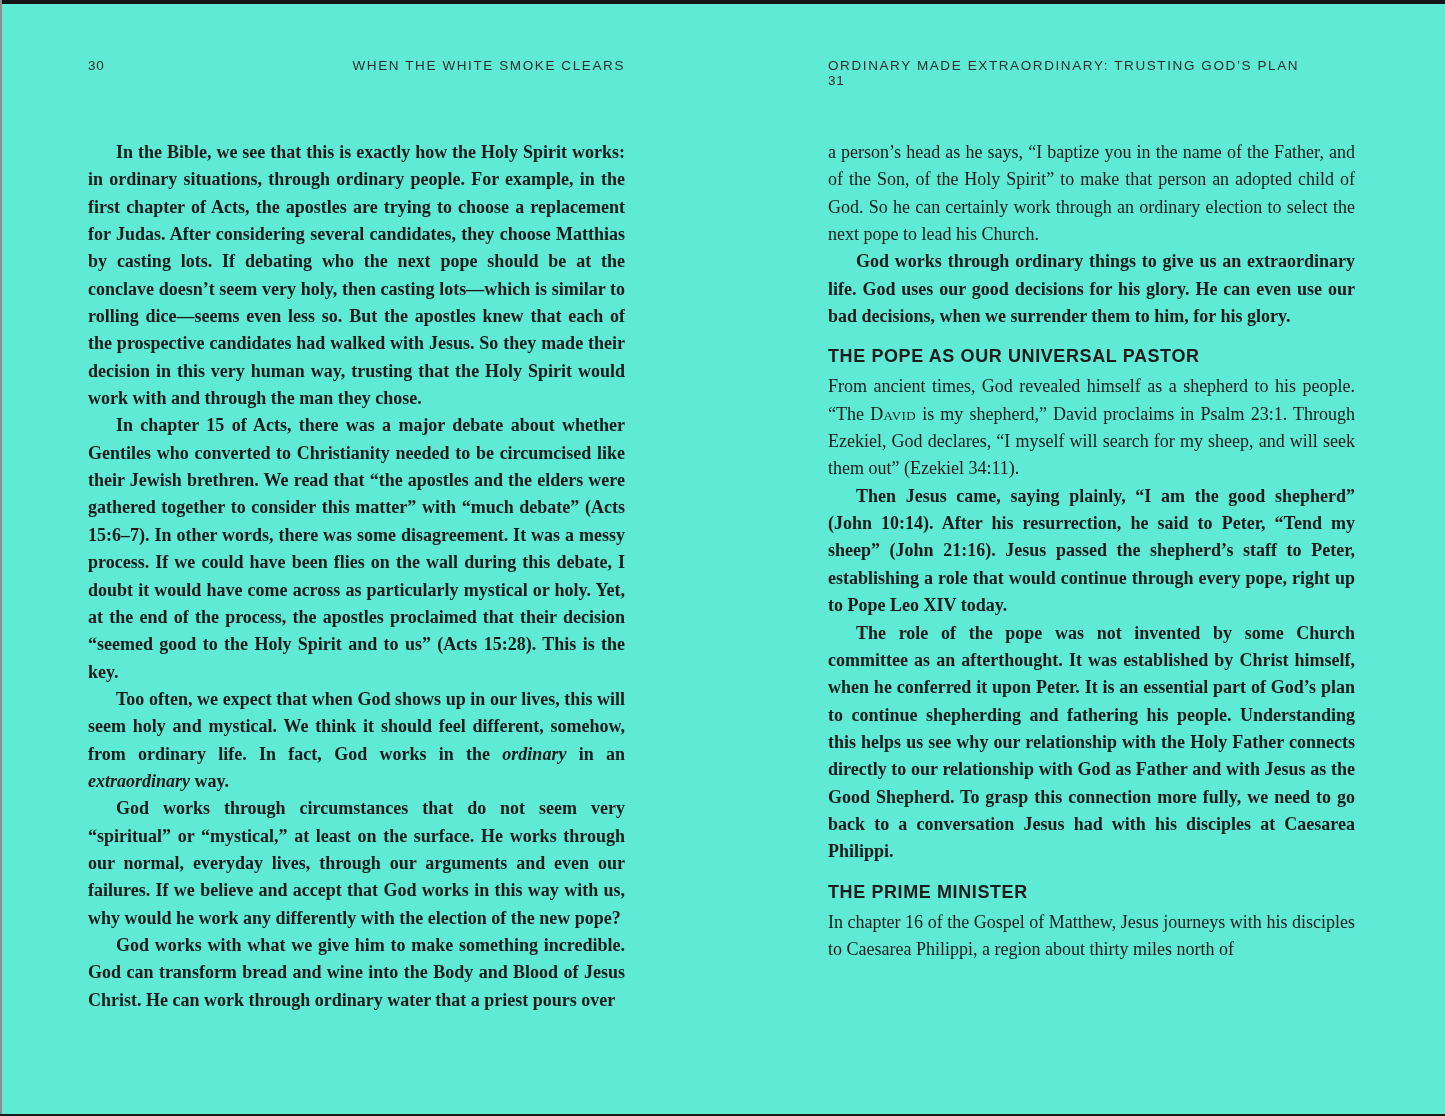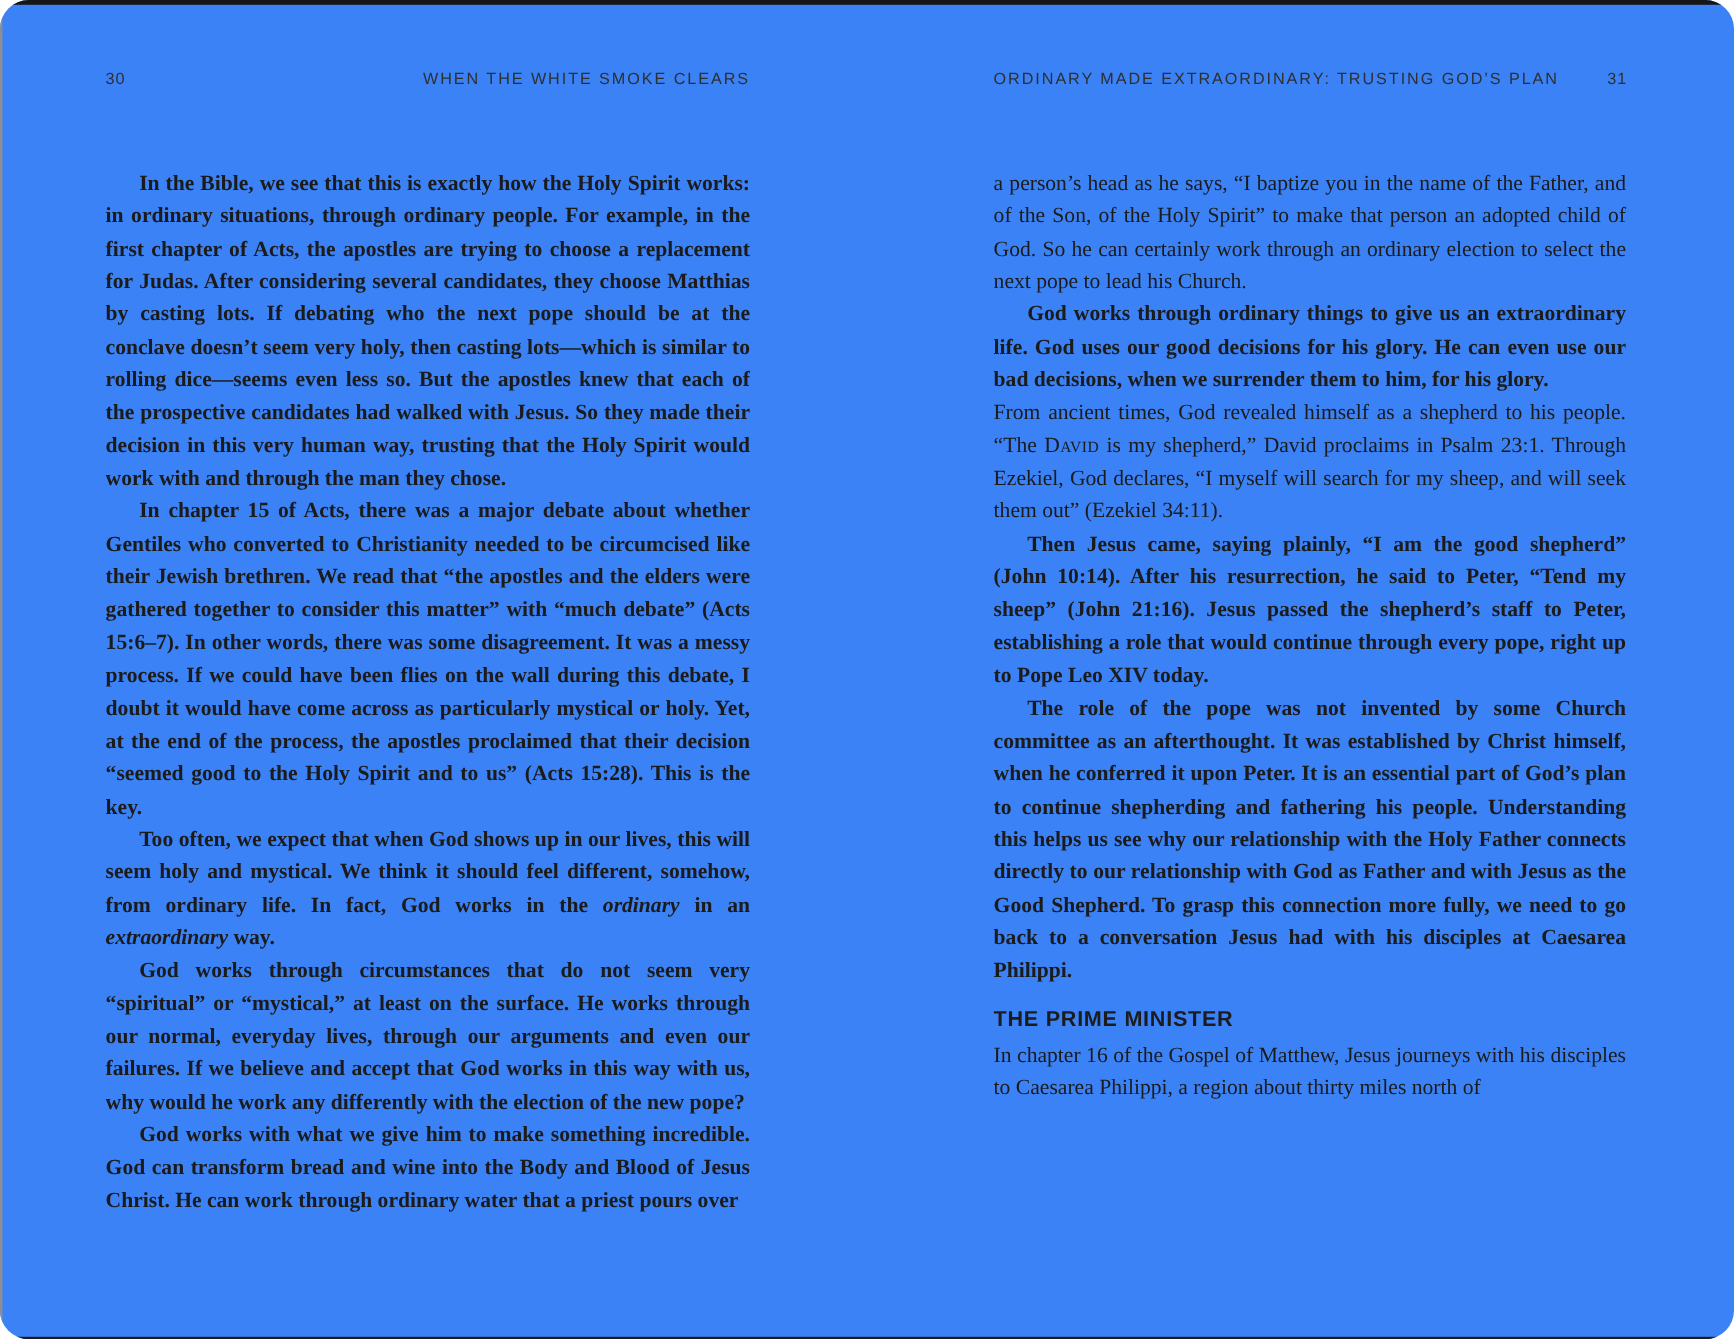--- a/index.html
+++ b/index.html
@@ -1,42 +1,41 @@
 <!DOCTYPE html>
 <html><head>
 <meta charset="utf-8">
 <style>
   html, body { margin: 0; padding: 0; background: #ffffff; }
   .canvas {
     position: relative;
     width: 1445px;
     height: 1116px;
-    background: #3b82f6;
+    background: #5eead4;
     overflow: hidden;
     font-family: "Liberation Serif", serif;
-    border-radius: 24px;
   }
   .edge-top    { position: absolute; top: 0; left: 0; right: 0; height: 4px; background: #161616; }
   .edge-left   { position: absolute; top: 0; left: 0; bottom: 0; width: 2px; background: #8e8e8e; }
   .edge-bottom { position: absolute; left: 0; right: 0; bottom: 0; height: 2px; background: #1a1a1a; }
 
   .running-header {
     position: absolute;
     top: 58px;
     display: flex;
     justify-content: space-between;
     align-items: baseline;
     font-family: "Liberation Sans", sans-serif;
     font-size: 13.5px;
     letter-spacing: 1.6px;
     color: #2f2f2f;
     white-space: nowrap;
   }
   #header-left  { left: 88px;  width: 537px; }
-  #header-right { left: 828px; width: 528px; }
+  #header-right { left: 828px; width: 528px; flex-direction: column; }
   .page-number { letter-spacing: 0.8px; }
 
   .column {
     position: absolute;
     top: 139px;
     bottom: 40px;
     font-size: 18px;
     line-height: 27.35px;
     color: #1b1b1b;
     text-align: justify;
@@ -82,19 +81,20 @@
   <div class="column" id="body-left">
       <p class="body-para indent"><span>In the Bible, we see that this is exactly how the Holy Spirit works: in ordinary situations, through ordinary people. For example, in the first chapter of Acts, the apostles are trying to choose a replacement for Judas. After considering several candidates, they choose Matthias by casting lots. If debating who the next pope should be at the conclave doesn’t seem very holy, then casting lots—which is similar to rolling dice—seems even less so. But the apostles knew that each of the prospective candidates had walked with Jesus. So they made their decision in this very human way, trusting that the Holy Spirit would work with and through the man they chose.</span></p>
       <p class="body-para indent"><span>In chapter 15 of Acts, there was a major debate about whether Gentiles who converted to Christianity needed to be circumcised like their Jewish brethren. We read that “the apostles and the elders were gathered together to consider this matter” with “much debate” (Acts 15:6–7). In other words, there was some disagreement. It was a messy process. If we could have been flies on the wall during this debate, I doubt it would have come across as particularly mystical or holy. Yet, at the end of the process, the apostles proclaimed that their decision “seemed good to the Holy Spirit and to us” (Acts 15:28). This is the key.</span></p>
       <p class="body-para indent"><span>Too often, we expect that when God shows up in our lives, this will seem holy and mystical. We think it should feel different, somehow, from ordinary life. In fact, God works in the </span><span class="italic">ordinary</span><span> in an </span><span class="italic">extraordinary</span><span> way.</span></p>
       <p class="body-para indent"><span>God works through circumstances that do not seem very “spiritual” or “mystical,” at least on the surface. He works through our normal, everyday lives, through our arguments and even our failures. If we believe and accept that God works in this way with us, why would he work any differently with the election of the new pope?</span></p>
       <p class="body-para indent"><span>God works with what we give him to make something incredible. God can transform bread and wine into the Body and Blood of Jesus Christ. He can work through ordinary water that a priest pours over</span></p>
     </div>
   <div class="column" id="body-right">
       <p class="body-para"><span>a person’s head as he says, “I baptize you in the name of the Father, and of the Son, of the Holy Spirit” to make that person an adopted child of God. So he can certainly work through an ordinary election to select the next pope to lead his Church.</span></p>
       <p class="body-para indent"><span>God works through ordinary things to give us an extraordinary life. God uses our good decisions for his glory. He can even use our bad decisions, when we surrender them to him, for his glory.</span></p>
+      <h2 class="section-heading"><span>THE POPE AS OUR UNIVERSAL PASTOR</span></h2>
       <p class="body-para"><span>From ancient times, God revealed himself as a shepherd to his people. “The </span><span class="smallcaps">David</span><span> is my shepherd,” David proclaims in Psalm 23:1. Through Ezekiel, God declares, “I myself will search for my sheep, and will seek them out” (Ezekiel 34:11).</span></p>
       <p class="body-para indent"><span>Then Jesus came, saying plainly, “I am the good shepherd” (John 10:14). After his resurrection, he said to Peter, “Tend my sheep” (John 21:16). Jesus passed the shepherd’s staff to Peter, establishing a role that would continue through every pope, right up to Pope Leo XIV today.</span></p>
       <p class="body-para indent"><span>The role of the pope was not invented by some Church committee as an afterthought. It was established by Christ himself, when he conferred it upon Peter. It is an essential part of God’s plan to continue shepherding and fathering his people. Understanding this helps us see why our relationship with the Holy Father connects directly to our relationship with God as Father and with Jesus as the Good Shepherd. To grasp this connection more fully, we need to go back to a conversation Jesus had with his disciples at Caesarea Philippi.</span></p>
       <h2 class="section-heading"><span>THE PRIME MINISTER</span></h2>
       <p class="body-para"><span>In chapter 16 of the Gospel of Matthew, Jesus journeys with his disciples to Caesarea Philippi, a region about thirty miles north of</span></p>
     </div>
 </div>
 
 </body></html>

